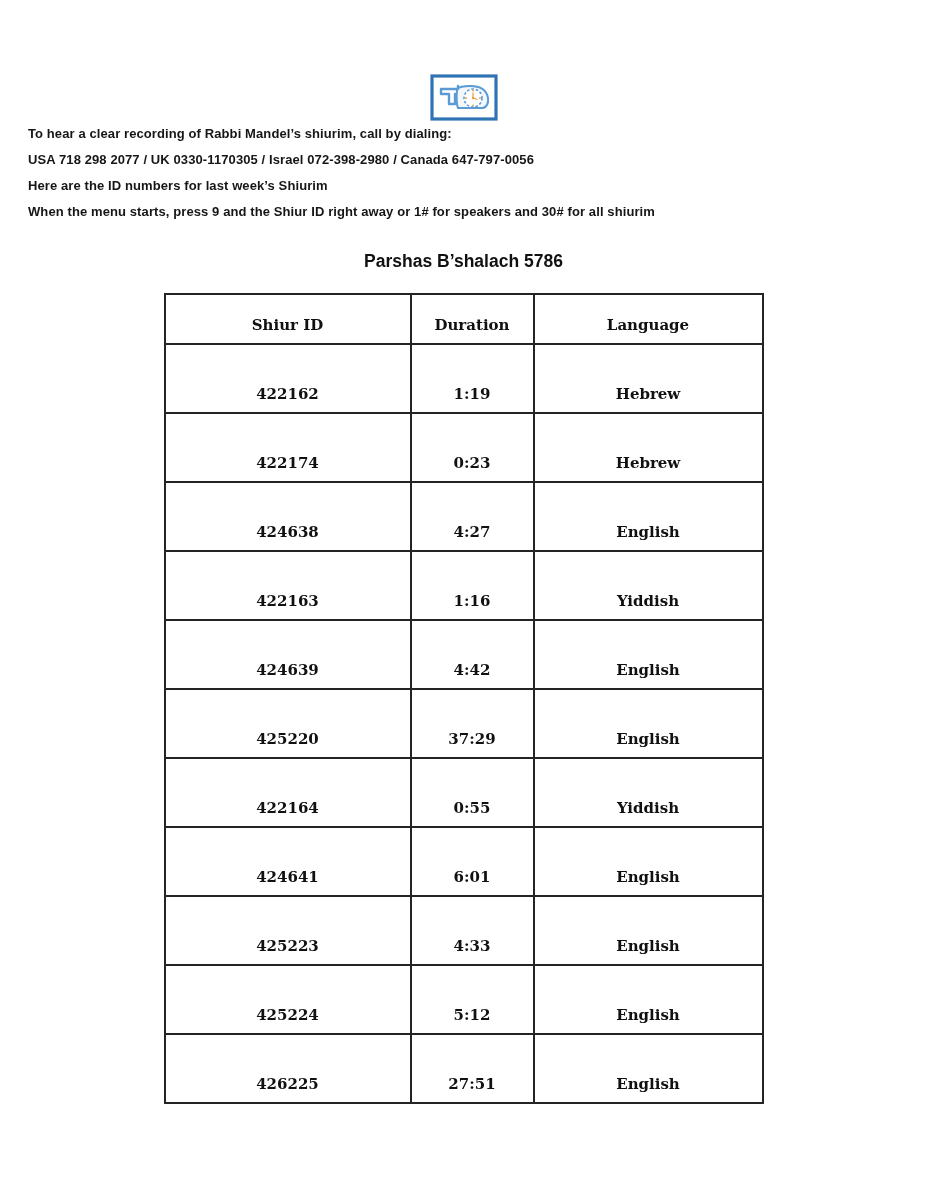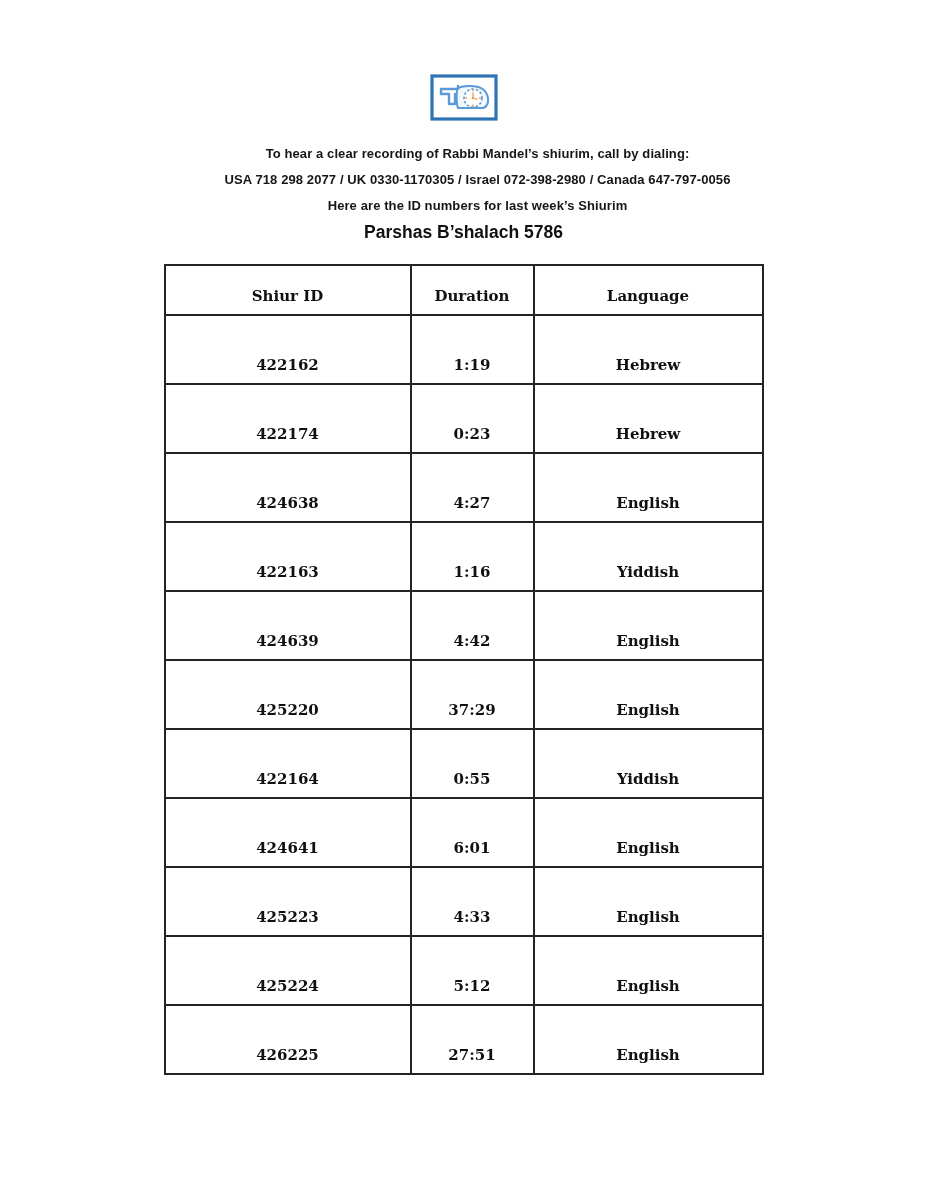--- a/index.html
+++ b/index.html
@@ -21,33 +21,32 @@
     padding-top: 74px;
     display: flex;
     justify-content: center;
   }
   .logo-box {
     width: 68px;
     height: 47px;
     display: block;
   }
   .instructions {
-    margin-top: 20px;
-    text-align: center;
+    margin-top: 0;
     padding-left: 28px;
   }
   .instructions p {
     font-size: 13px;
     font-weight: 700;
     line-height: 26px;
     color: #161616;
     letter-spacing: 0.1px;
   }
   .doc-title {
-    margin-top: 3px;
+    margin-top: 26px;
     text-align: center;
     font-size: 17.5px;
     font-weight: 700;
     color: #111111;
   }
   table.shiur-table {
     margin: 21px auto 0 auto;
     width: 598px;
     border-collapse: collapse;
     table-layout: fixed;
@@ -90,20 +89,21 @@
       <circle cx="50" cy="24" r="0.9" fill="#ED9B40"></circle>
       <circle cx="43" cy="31.5" r="0.9" fill="#ED9B40"></circle>
       <circle cx="36" cy="24" r="0.9" fill="#ED9B40"></circle>
     </svg>
   </div>
 
   <div class="instructions">
     <p>To hear a clear recording of Rabbi Mandel’s shiurim, call by dialing:</p>
     <p>USA 718 298 2077 / UK 0330-1170305 / Israel 072-398-2980 / Canada 647-797-0056</p>
     <p>Here are the ID numbers for last week’s Shiurim</p>
+    <p>When the menu starts, press 9 and the Shiur ID right away or 1# for speakers and 30# for all shiurim</p>
   </div>
 
   <div class="doc-title">Parshas B’shalach 5786</div>
 
   <table class="shiur-table">
     <colgroup>
       <col class="c1">
         <col class="c2">
         <col class="c3">
     </colgroup>

